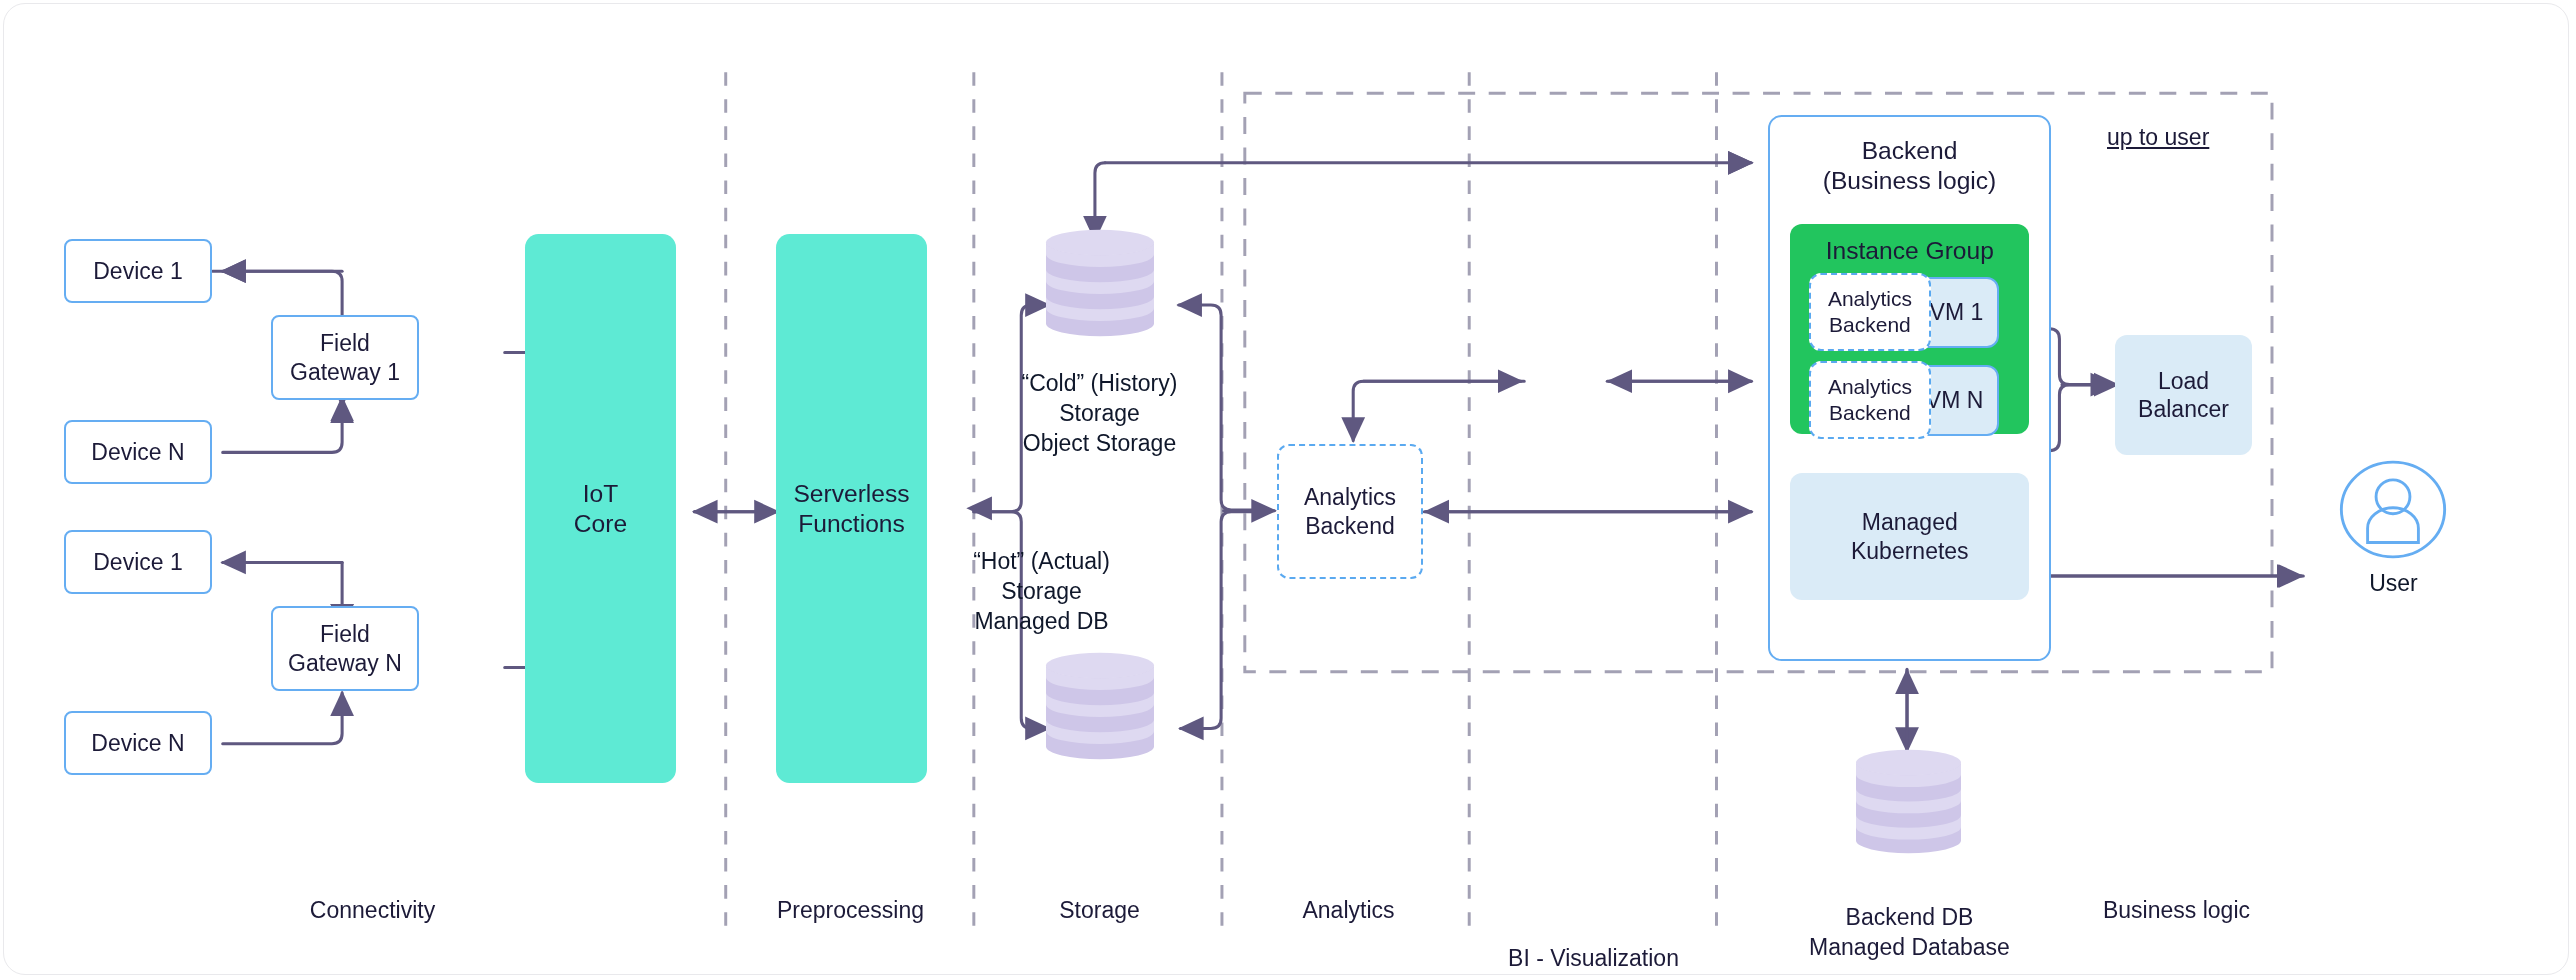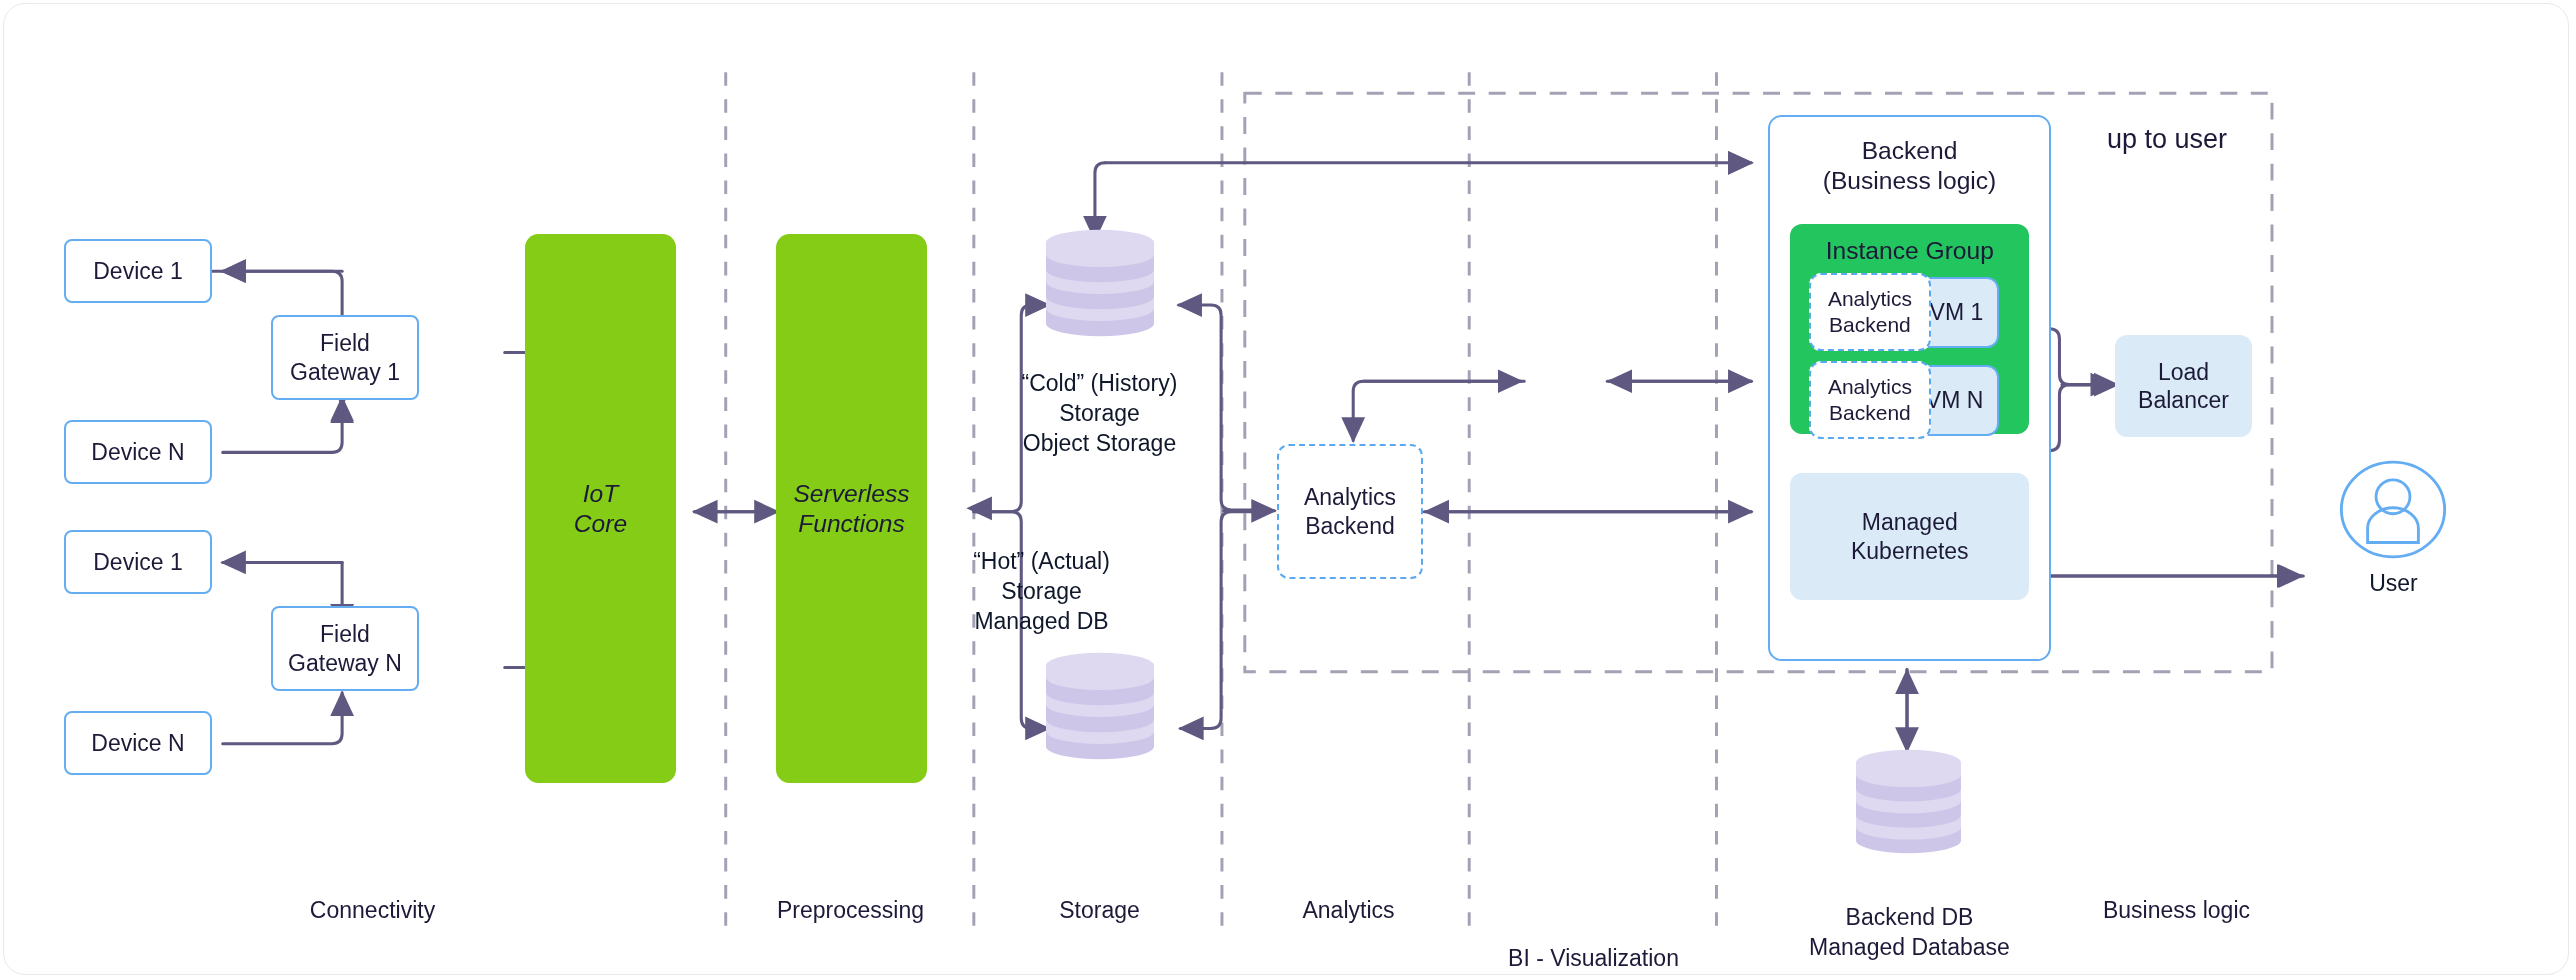--- a/index.html
+++ b/index.html
@@ -10,34 +10,34 @@
   svg#wires{position:absolute;left:0;top:0;width:2576px;height:981px;pointer-events:none;}
 
   .node{position:absolute;box-sizing:border-box;display:flex;align-items:center;
         justify-content:center;text-align:center;color:#1c1a38;line-height:1.22;}
 
   
   .wbox{background:#ffffff;border:2.5px solid #65adf2;border-radius:8px;font-size:23px;}
   
   .fbox{background:#daebf7;border:none;border-radius:12px;font-size:23px;}
   
-  .pillar{background:#84cc16;border-radius:13.5px;font-size:24.6px;font-style:italic;}
+  .pillar{background:#5eead4;border-radius:13.5px;font-size:24.6px;}
   
   .dbox{background:#ffffff;border:2.5px dashed #5aa9f0;border-radius:12px;font-size:23px;}
   
   .container-blue{background:#ffffff;border:2.5px solid #65adf2;border-radius:13.5px;}
   
   .panel{background:#22c55e;border-radius:12px;}
   
   .vmbox{background:#daebf7;border:2.5px solid #65adf2;border-radius:12px;font-size:23px;}
 
   .hdr{position:absolute;left:0;right:0;text-align:center;color:#1c1a38;font-size:24.6px;line-height:1.22;}
   .caption{position:absolute;text-align:center;color:#0f172a;font-size:23px;line-height:1.3;}
   .axis-label{position:absolute;text-align:center;color:#1c1a38;font-size:23px;line-height:1.3;}
-  .note{position:absolute;color:#1c1a38;font-size:27px;}
+  .note{position:absolute;color:#1c1a38;font-size:23px;text-decoration:underline;}
 
   .cyl{position:absolute;}
   .user-wrap{position:absolute;}
 </style>
 </head>
 <body>
 
 <div id="stage">
   <div id="frame"></div>
 
@@ -245,21 +245,21 @@
         <span>Backend</span>
       </div>
     </div>
 
     <div class="node fbox" style="left:20.3px;top:356px;width:239px;height:127px;flex-direction:column;">
       <span>Managed</span>
       <span>Kubernetes</span>
     </div>
   </div>
 
-  <div class="node fbox" style="left:2115px;top:335px;width:137px;height:102px;flex-direction:column;">
+  <div class="node fbox" style="left:2115px;top:335px;width:137px;height:120px;flex-direction:column;">
     <span>Load</span>
     <span>Balancer</span>
   </div>
 
   <div class="note" style="left:2107px;top:124px;">up to user</div>
 
   <div class="cyl" style="left:1855px;top:749px;width:107px;height:105px;">
     <svg width="107" height="105" viewBox="0 0 126 124">
       <g>
         <ellipse cx="63" cy="16" rx="62" ry="15" fill="#ded9f1"></ellipse>

